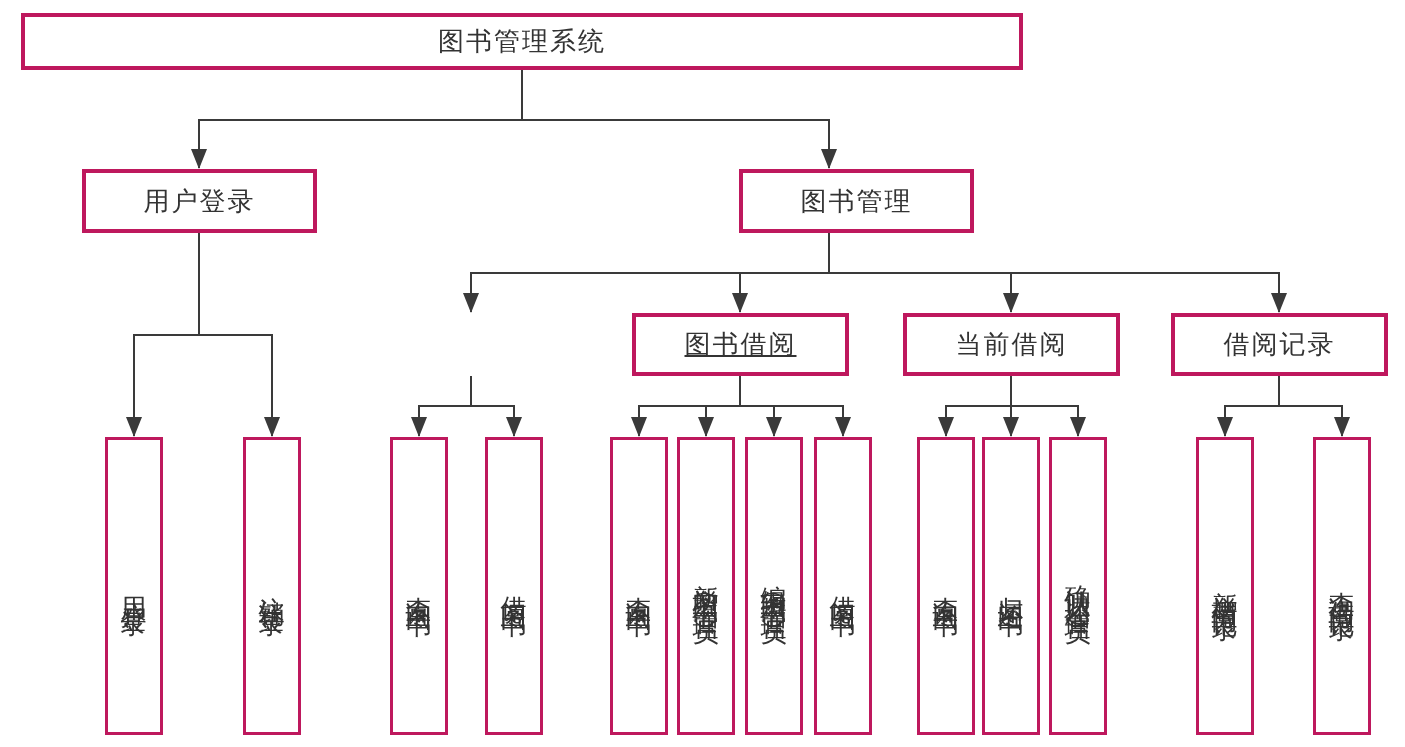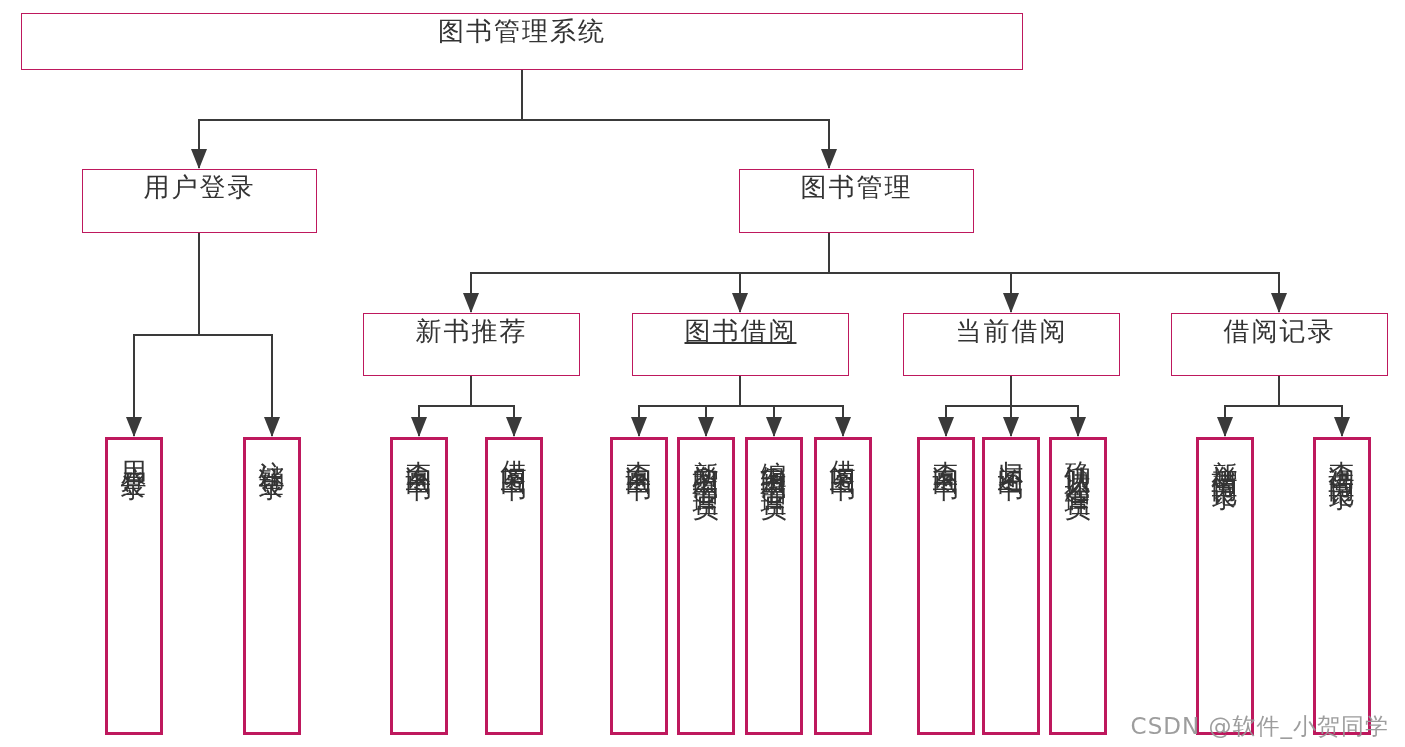--- a/index.html
+++ b/index.html
@@ -4,22 +4,22 @@
 <style>
   html,body{margin:0;padding:0;}
   body{
     width:1405px;height:747px;position:relative;background:#ffffff;
     font-family:"DejaVu Sans","Liberation Sans",sans-serif;
     overflow:hidden;
   }
   #canvas{position:absolute;inset:0;width:1405px;height:747px;}
   #wires{position:absolute;left:0;top:0;pointer-events:none;}
   .box{
-    position:absolute;background:#ffffff;border:1px solid #be185d;
-    display:flex;align-items:flex-start;justify-content:center;
+    position:absolute;background:#ffffff;border:4px solid #be185d;
+    display:flex;align-items:center;justify-content:center;
     color:#333333;font-size:26px;box-sizing:border-box;
     letter-spacing:2px;z-index:1;
   }
   .leaf{border-width:3px;}
   .leaf .v{
     writing-mode:vertical-rl;text-orientation:mixed;
     letter-spacing:5px;line-height:1;font-size:26px;
   }
   
   #n-root{left:21px;top:13px;width:1002px;height:57px;}
@@ -97,23 +97,20 @@
     <span>图书管理系统</span>
   </div>
 
   <div class="box" id="n-user-login">
     <span>用户登录</span>
   </div>
   <div class="box" id="n-book-mgmt">
     <span>图书管理</span>
   </div>
 
-  <div class="box" id="n-new-book-rec">
-    <span>新书推荐</span>
-  </div>
   <div class="box" id="n-book-borrow">
     <span>图书借阅</span>
   </div>
   <div class="box" id="n-borrow-record">
     <span>借阅记录</span>
   </div>
   <div class="box" id="n-current-borrow">
     <span>当前借阅</span>
   </div>
 
@@ -150,14 +147,13 @@
   <div class="box leaf" id="l-confirm-return">
     <span class="v">确认归还（管理员）</span>
   </div>
   <div class="box leaf" id="l-add-record">
     <span class="v">新增借阅记录</span>
   </div>
   <div class="box leaf" id="l-query-record">
     <span class="v">查询借阅记录</span>
   </div>
 
-  <div id="watermark">CSDN @软件_小贺同学</div>
 </div>
 
 </body></html>

